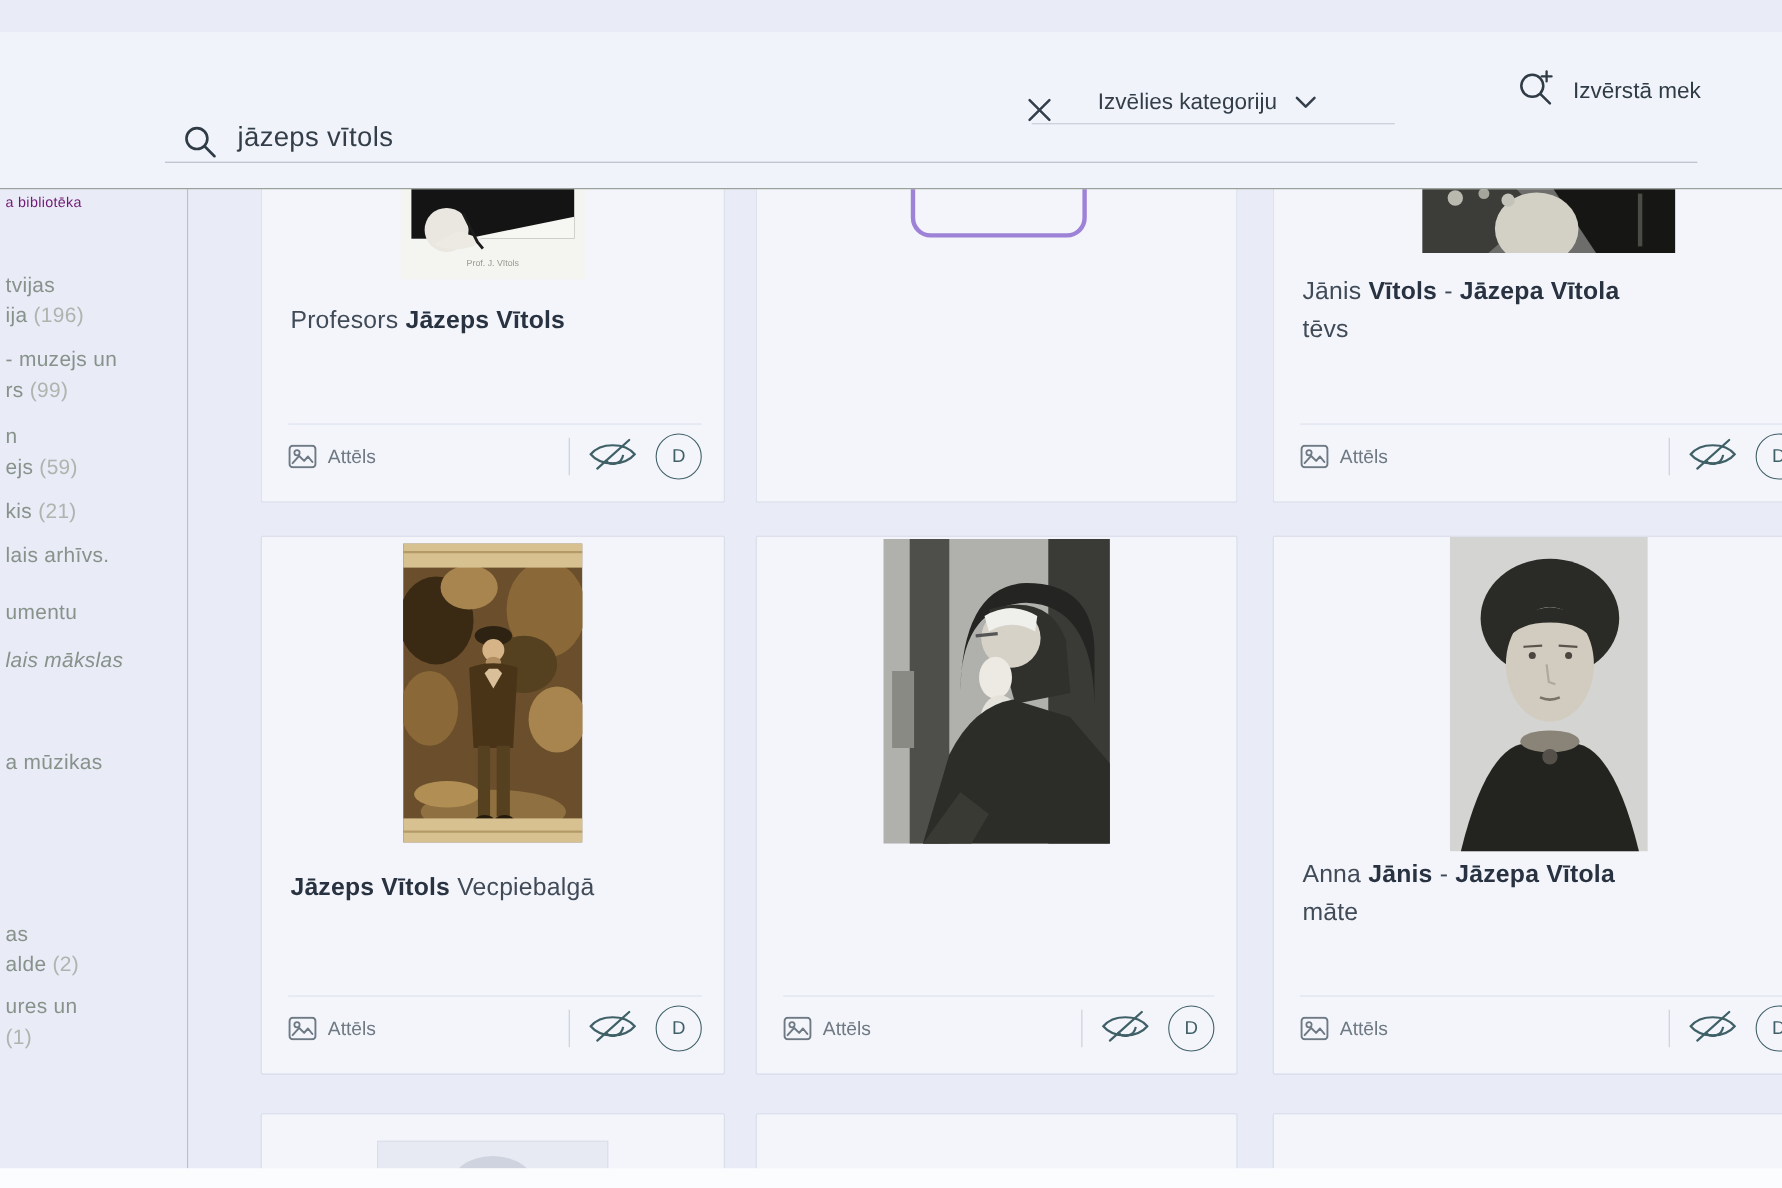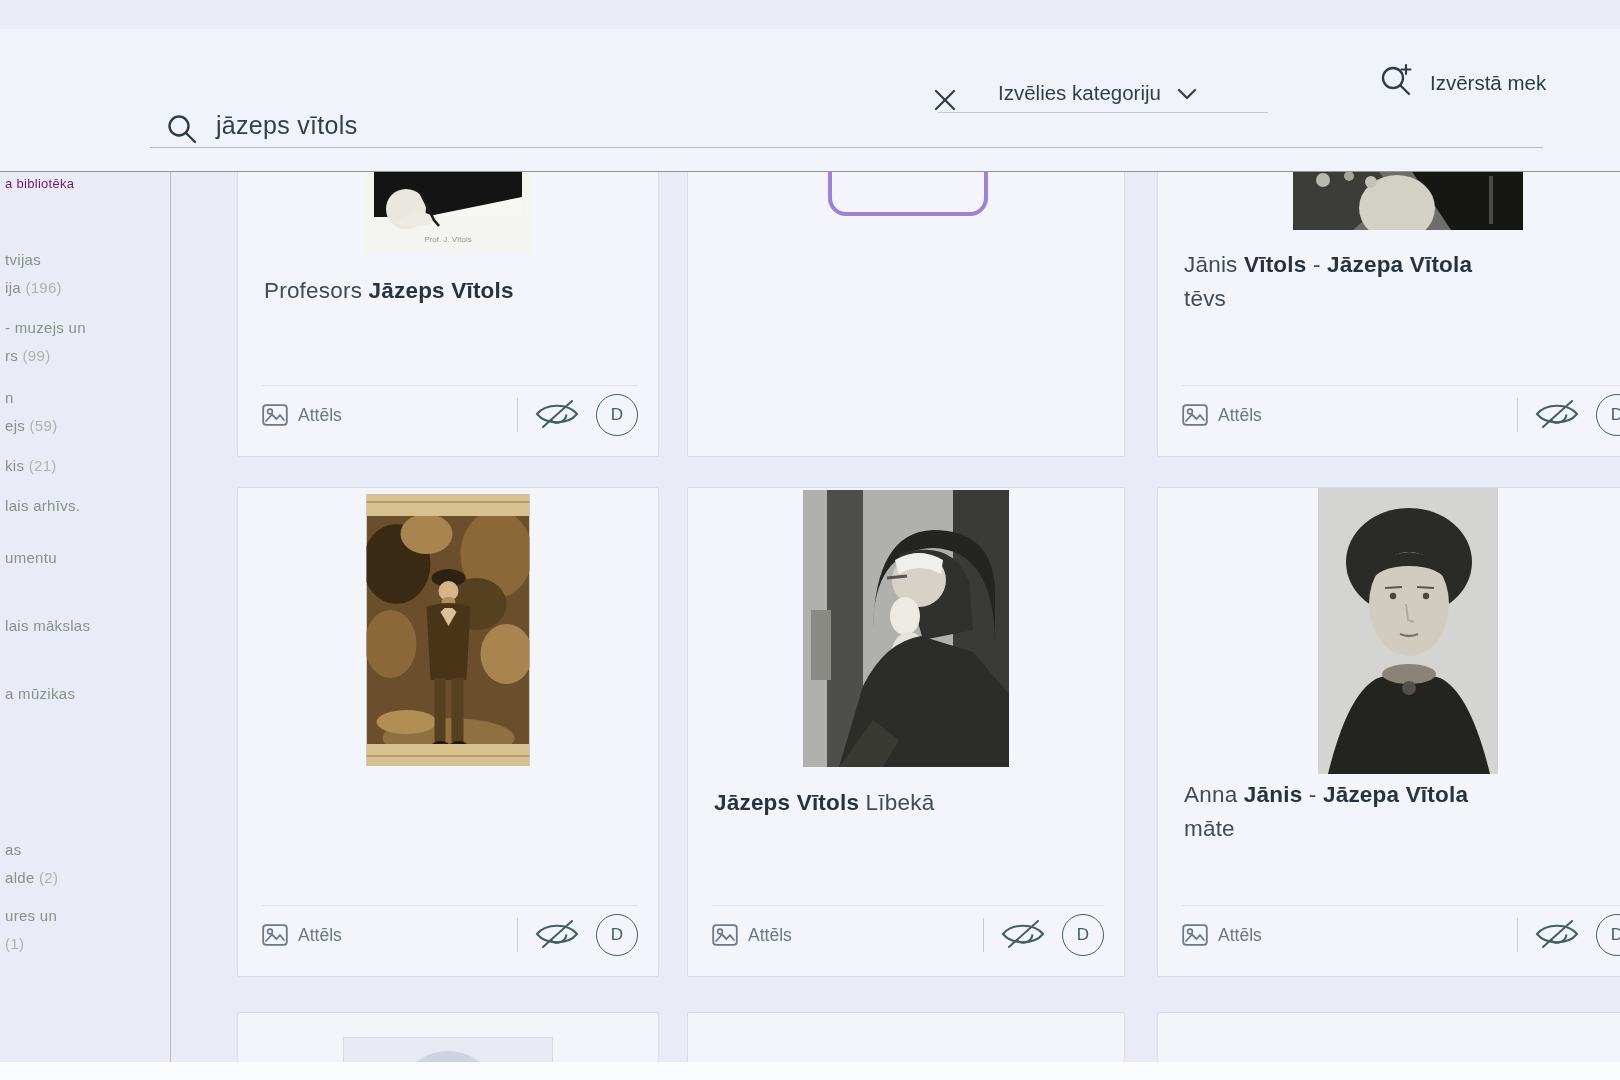--- a/index.html
+++ b/index.html
@@ -45,21 +45,21 @@
     font-size:20.5px;color:#2f3b45;cursor:pointer;background:none;border:none;padding:0;
     font-family:"Liberation Sans",sans-serif;white-space:nowrap;
   }
   
   .sidebar{position:absolute;left:0;top:171px;width:170px;height:909px;}
   .sidebar-divider{position:absolute;left:170px;top:171px;width:1px;height:909px;background:#b6c2ba;}
   .sidebar-title{
     position:absolute;left:5px;top:5px;font-size:13px;color:#701a75;letter-spacing:.3px;
   }
   .side-group{position:absolute;left:5px;}
-  .side-line{font-size:15px;line-height:28px;color:#87928b;letter-spacing:.3px;cursor:pointer;white-space:nowrap;}
+  .side-line{font-size:19px;line-height:28px;color:#87928b;letter-spacing:.3px;cursor:pointer;white-space:nowrap;}
   .side-line .count{color:#adb5ae;}
   
   .card{
     position:absolute;background:#f3f5fb;border:1px solid #d7dce9;border-radius:2px;
     overflow:hidden;cursor:pointer;
   }
   .card.row1{border-top:none;}
   .card-img-wrap{position:absolute;left:50%;transform:translateX(-50%);}
   .focus-ring{
     position:absolute;left:calc(50% + 2px);transform:translateX(-50%);
@@ -154,21 +154,21 @@
         </div>
         <div class="side-group" style="top: 281px;">
           <div class="side-line"><span>kis</span><span class="count"> (21)</span></div>
         </div>
         <div class="side-group" style="top: 321px;">
           <div class="side-line"><span>lais arhīvs.</span></div>
         </div>
         <div class="side-group" style="top: 373px;">
           <div class="side-line"><span>umentu</span></div>
         </div>
-        <div class="side-group" style="top: 441px;">
+        <div class="side-group" style="top: 416px; font-style: italic;">
           <div class="side-line"><span>lais mākslas</span></div>
         </div>
         <div class="side-group" style="top: 509px;">
           <div class="side-line"><span>a mūzikas</span></div>
         </div>
         <div class="side-group" style="top: 665px;">
           <div class="side-line"><span>as</span></div>
           <div class="side-line"><span>alde</span><span class="count"> (2)</span></div>
         </div>
         <div class="side-group" style="top: 731px;">
@@ -263,20 +263,21 @@
             <path d="M74 118 L82 132 L90 118 L86 114 H78 Z" fill="#d9c09a"></path>
             <rect x="68" y="184" width="11" height="64" fill="#55401f"></rect>
             <rect x="85" y="184" width="12" height="64" fill="#55401f"></rect>
             <ellipse cx="74" cy="252" rx="9" ry="5" fill="#241a0c"></ellipse>
             <ellipse cx="92" cy="252" rx="9" ry="5" fill="#241a0c"></ellipse>
             <rect x="0" y="0" width="163" height="22" fill="#d8c190"></rect>
             <rect x="0" y="250" width="163" height="22" fill="#d8c190"></rect>
             <line x1="0" y1="8" x2="163" y2="8" stroke="#b39a66" stroke-width="2"></line>
             <line x1="0" y1="262" x2="163" y2="262" stroke="#b39a66" stroke-width="2"></line>
           </svg></div>
+        <h3 class="card-title" style="top: 302px;"><span class="seg match">Jāzeps Vītols</span><span class="seg"> Vecpiebalgā</span></h3>
         <footer class="card-footer">
           <span class="meta">
             <svg width="26" height="22" viewBox="0 0 26 22" fill="none">
               <rect x="1.2" y="1.2" width="23.6" height="19.6" rx="3" stroke="#6e7983" stroke-width="1.8"></rect>
               <circle cx="8" cy="7.5" r="2.4" stroke="#6e7983" stroke-width="1.6"></circle>
               <path d="M4 17 L10 10.5 L14.5 15 L18 11 L22 16" stroke="#6e7983" stroke-width="1.8" stroke-linejoin="round" stroke-linecap="round" fill="none"></path>
             </svg>
             <span>Attēls</span>
           </span>
           <span class="foot-right">
@@ -299,21 +300,20 @@
             <rect x="8" y="120" width="20" height="70" fill="#8a8a84"></rect>
             <path d="M96 64 Q150 48 166 92 L170 140 L120 150 Z" fill="#30302c"></path>
             <circle cx="116" cy="90" r="27" fill="#d6d2c8"></circle>
             <path d="M92 70 Q116 56 140 70 L138 84 Q116 72 96 84 Z" fill="#efefeb"></path>
             <ellipse cx="102" cy="126" rx="15" ry="19" fill="#eceae2"></ellipse>
             <ellipse cx="106" cy="166" rx="18" ry="24" fill="#e4e2da"></ellipse>
             <path d="M36 277 L60 196 Q82 152 118 146 L170 162 L206 204 L206 277 Z" fill="#2c2c28"></path>
             <path d="M36 277 L70 230 L96 250 L80 277 Z" fill="#3a3a34"></path>
             <line x1="84" y1="88" x2="104" y2="86" stroke="#555" stroke-width="3"></line>
           </svg></div>
-        <h3 class="card-title" style="top: 298px;"><span class="seg match">Jāzeps Vītols</span><span class="seg"> Lībekā</span></h3>
         <footer class="card-footer">
           <span class="meta">
             <svg width="26" height="22" viewBox="0 0 26 22" fill="none">
               <rect x="1.2" y="1.2" width="23.6" height="19.6" rx="3" stroke="#6e7983" stroke-width="1.8"></rect>
               <circle cx="8" cy="7.5" r="2.4" stroke="#6e7983" stroke-width="1.6"></circle>
               <path d="M4 17 L10 10.5 L14.5 15 L18 11 L22 16" stroke="#6e7983" stroke-width="1.8" stroke-linejoin="round" stroke-linecap="round" fill="none"></path>
             </svg>
             <span>Attēls</span>
           </span>
           <span class="foot-right">

